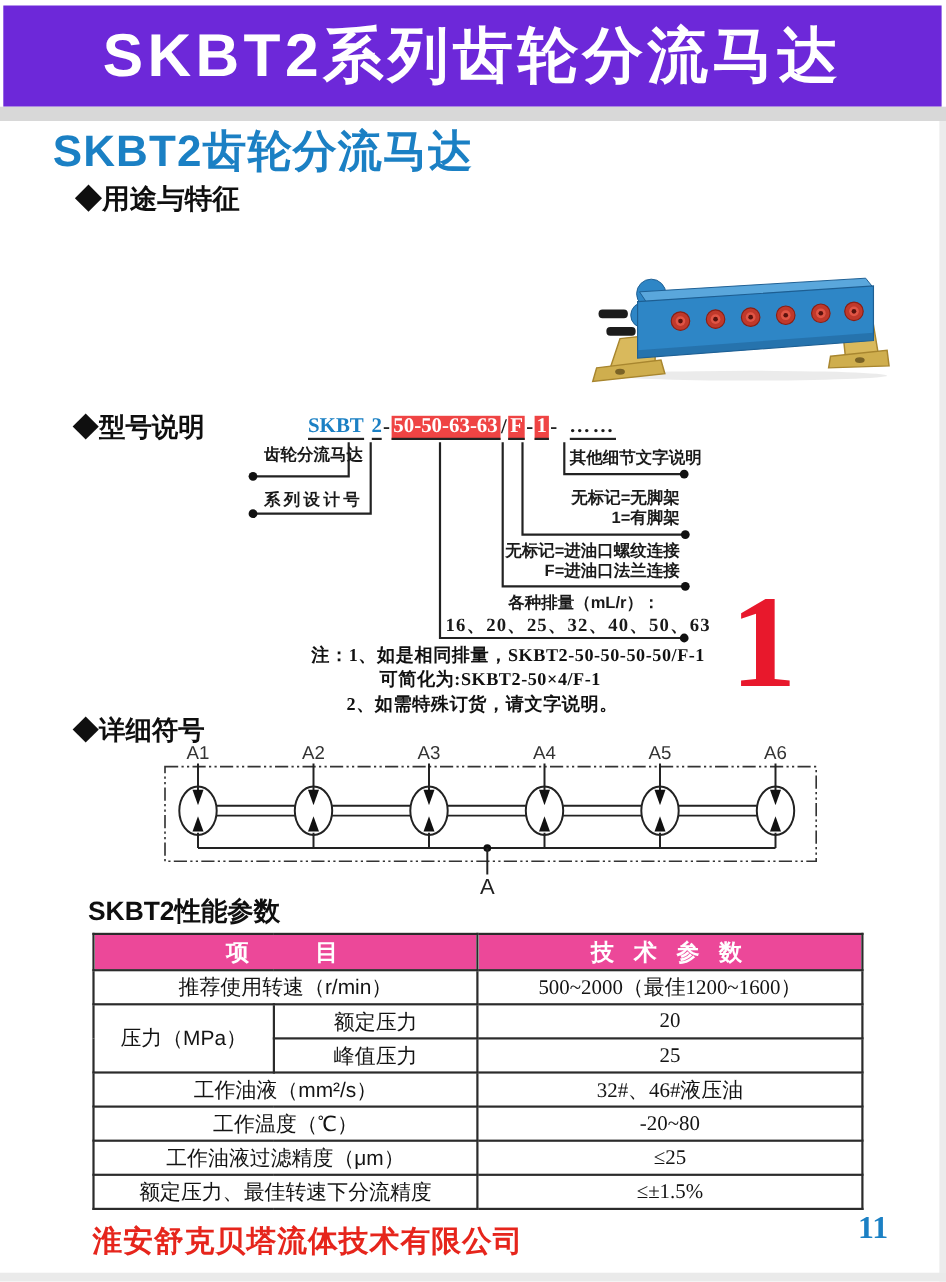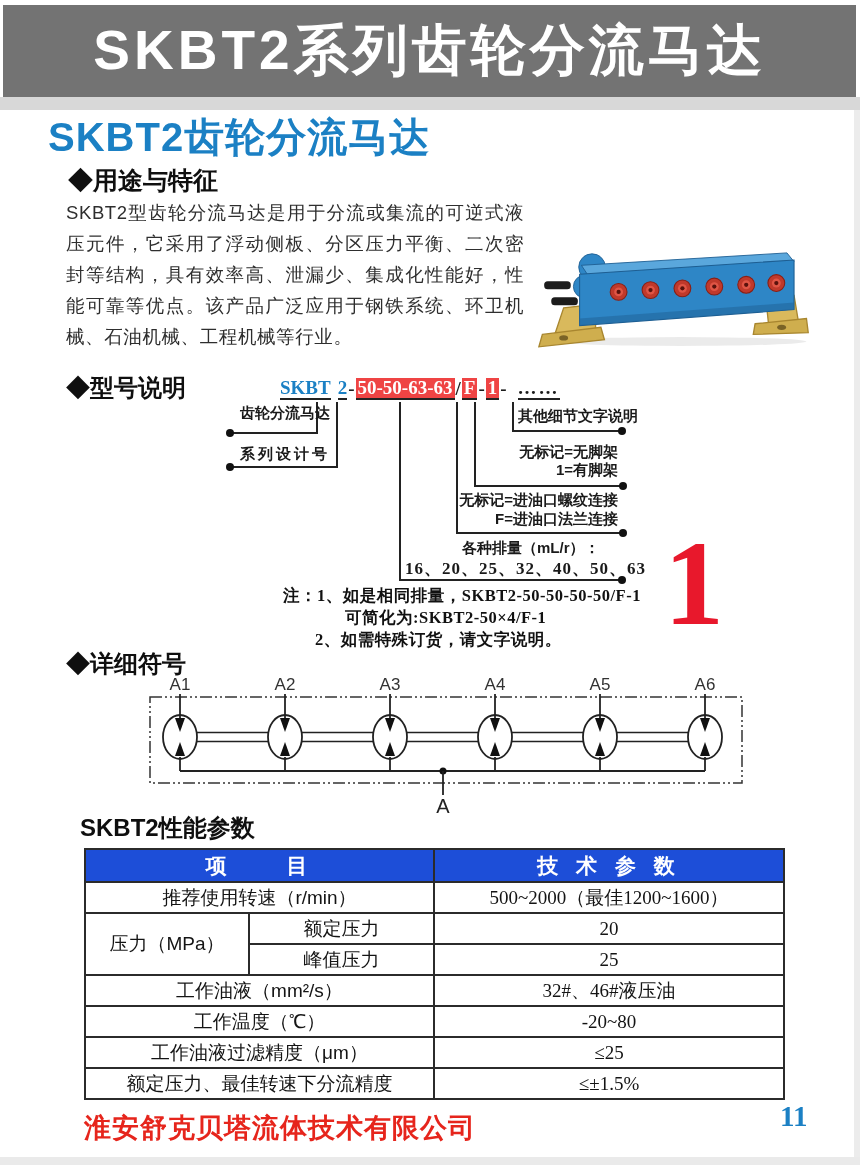--- a/index.html
+++ b/index.html
@@ -4,21 +4,21 @@
 <style>
   html,body{margin:0;padding:0;}
   body{
     width:860px;height:1165px;position:relative;overflow:hidden;
     background:#ffffff;font-family:"Liberation Sans",sans-serif;
     -webkit-font-smoothing:antialiased;
   }
   .abs{position:absolute;}
 
   
-  .banner{left:3px;top:5px;width:853px;height:92px;background:#737373;
+  .banner{left:3px;top:5px;width:853px;height:92px;background:#6d28d9;
           display:flex;align-items:center;justify-content:center;}
   .banner-title{color:#ffffff;font-size:55px;font-weight:bold;letter-spacing:4px;}
   .gray-strip{left:0;top:97px;width:860px;height:13px;background:#d8d8d8;}
   .right-strip{right:0;top:110px;width:6px;height:1055px;background:#ececec;}
   .bottom-strip{left:0;top:1157px;width:860px;height:8px;background:#eaeaea;}
 
   .section-title{left:48px;top:110px;font-size:40px;font-weight:bold;color:#1b80c4;letter-spacing:1px;}
   .h-black{font-weight:bold;color:#0f0f0f;}
   .feat-head{left:68px;top:164px;font-size:25px;}
 
@@ -48,21 +48,21 @@
   .big-one{left:664px;top:524px;font-size:120px;line-height:1;color:#e8182c;
            font-family:"Liberation Serif",serif;font-weight:bold;}
 
   .symbol-head{left:66px;top:618px;font-size:24px;margin-top:30px;}
 
   .table-head{left:80px;top:812px;font-size:24px;}
   table.spec{position:absolute;left:84px;top:848px;width:699px;border-collapse:collapse;
              table-layout:fixed;}
   table.spec th,table.spec td{border:2px solid #2b2b2b;text-align:center;padding:0;
              overflow:hidden;white-space:nowrap;}
-  table.spec th{background:#1d4ed8;color:#ffffff;font-size:21px;font-weight:bold;
+  table.spec th{background:#ec4899;color:#ffffff;font-size:21px;font-weight:bold;
              height:31px;letter-spacing:6px;}
   table.spec td{height:29px;font-size:19px;color:#141414;}
   td.lblcell{font-weight:400;}
   td.valcell{font-family:"Liberation Serif",serif;font-weight:normal;}
 
   .footer-company{left:84px;top:1110px;font-size:27px;font-weight:bold;color:#e6251c;letter-spacing:1px;}
   .page-num{left:780px;top:1100px;font-size:29px;font-weight:600;color:#1b80c4;
             font-family:"Liberation Serif",serif;}
 
   svg text{font-family:"Liberation Sans",sans-serif;}
@@ -119,21 +119,20 @@
           <circle cx="208" cy="58" r="2.4" fill="#5a120c" stroke="none"></circle>
         <circle cx="244" cy="56" r="9.5" fill="#c0392b"></circle>
           <circle cx="244" cy="56" r="5" fill="#e05545" stroke="none"></circle>
           <circle cx="244" cy="56" r="2.4" fill="#5a120c" stroke="none"></circle>
         <circle cx="278" cy="54" r="9.5" fill="#c0392b"></circle>
           <circle cx="278" cy="54" r="5" fill="#e05545" stroke="none"></circle>
           <circle cx="278" cy="54" r="2.4" fill="#5a120c" stroke="none"></circle>
       </g>
     </svg>
   </div>
-  <span class="para-text">SKBT2型齿轮分流马达是用于分流或集流的可逆式液压元件，它采用了浮动侧板、分区压力平衡、二次密封等结构，具有效率高、泄漏少、集成化性能好，性能可靠等优点。该产品广泛应用于钢铁系统、环卫机械、石油机械、工程机械等行业。</span>
 </div>
 
 <div class="abs model-head h-black">◆型号说明</div>
 
 <div class="abs code-row">
   <span class="seg code-blue">SKBT</span>
   <span class="gap"></span>
   <span class="seg code-blue">2</span>
   <span class="seg code-dash">-</span>
   <span class="seg code-block">50-50-63-63</span>

